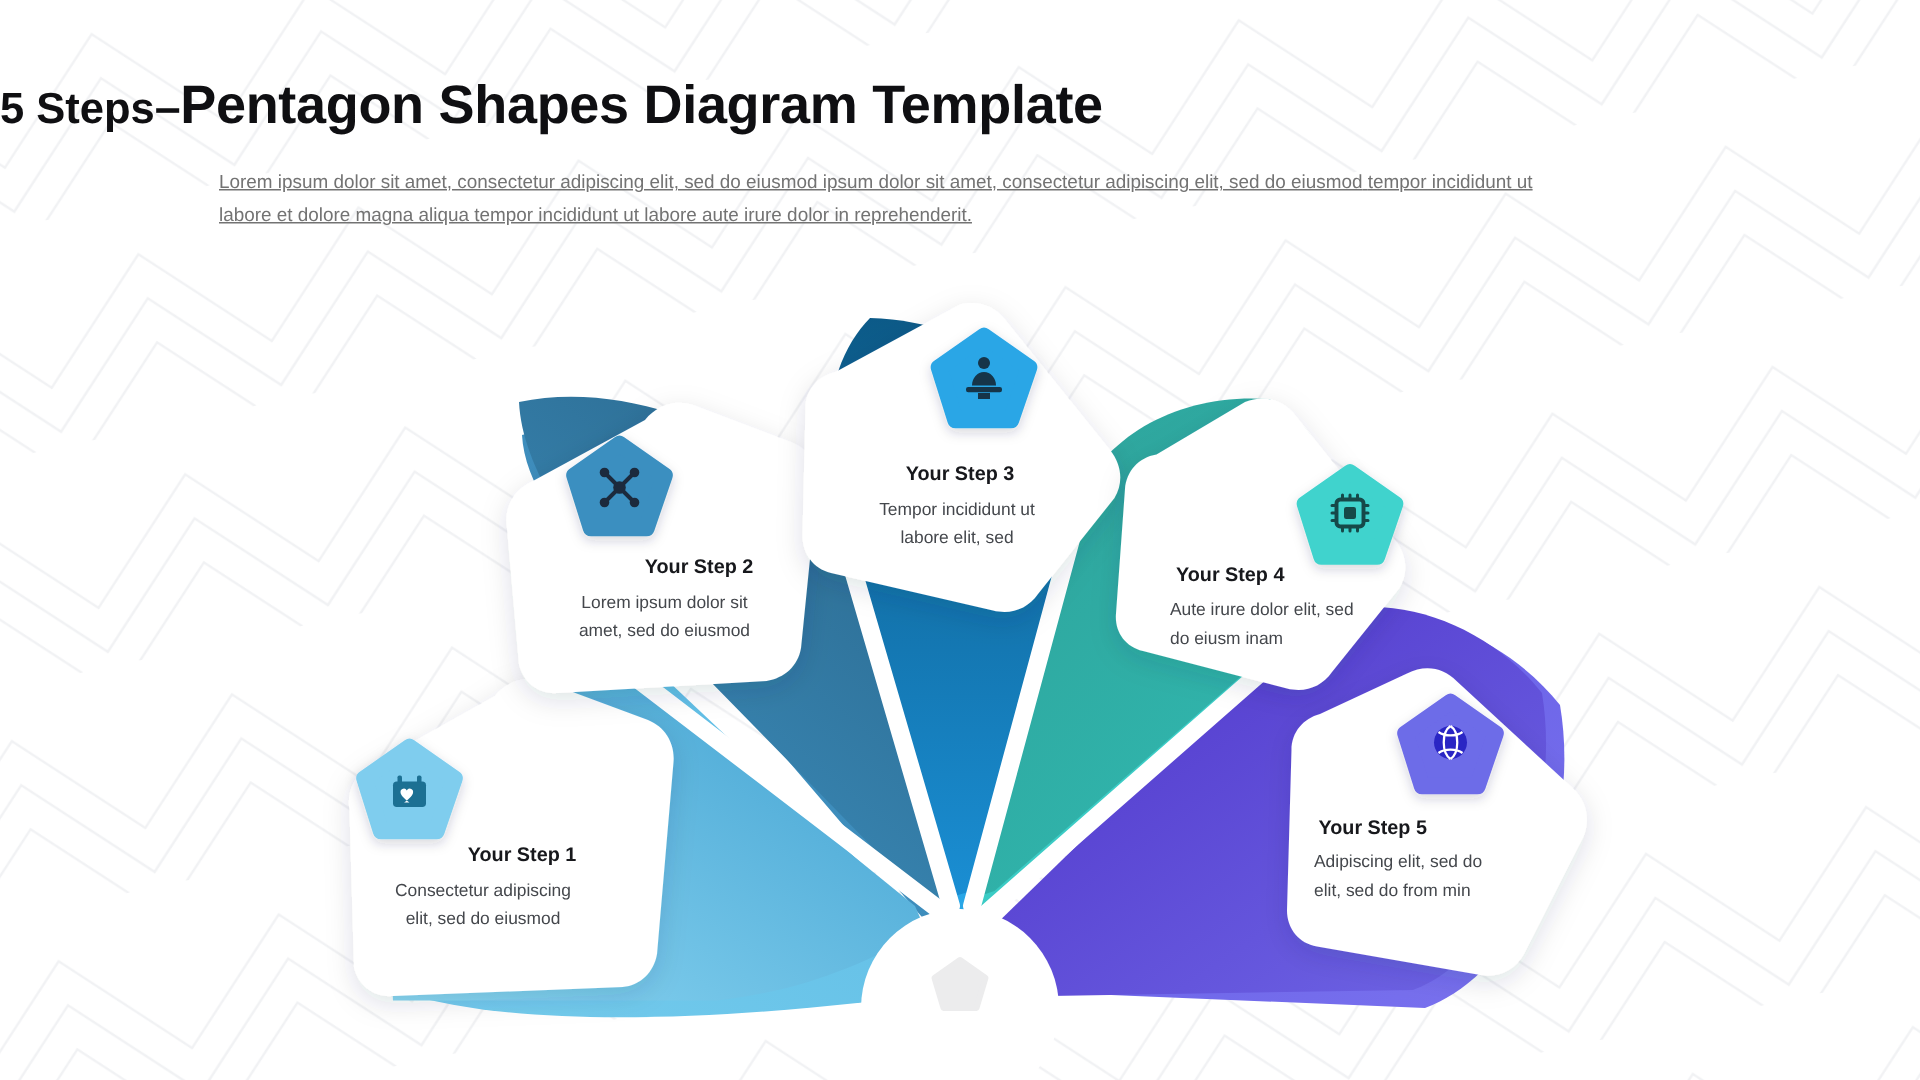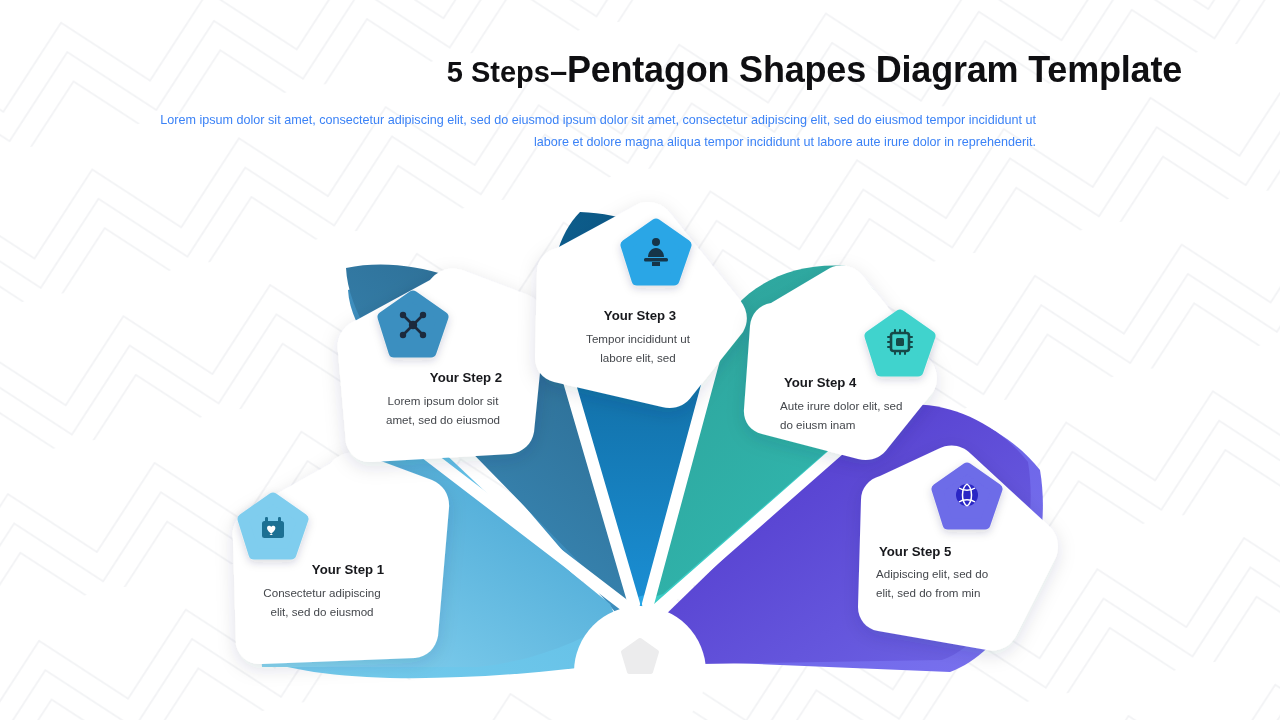--- a/index.html
+++ b/index.html
@@ -23,21 +23,21 @@
     z-index: 0;
     pointer-events: none;
   }
 
   
   #header {
     position: absolute;
     top: 0; left: 0;
     width: 1182px;
     z-index: 5;
-    text-align: right;
+    text-align: left;
   }
 
   #page-title {
     margin-top: 47px;
     font-size: 35px;
     line-height: 46px;
     color: #0f0f12;
     letter-spacing: -0.3px;
     white-space: nowrap;
   }
@@ -54,22 +54,23 @@
     font-weight: bold;
     font-size: 36px;
     letter-spacing: -0.2px;
   }
 
   #page-subtitle {
     margin: 14px auto 0;
     width: 890px;
     font-size: 12.6px;
     line-height: 22px;
-    color: #3b82f6;
+    color: #737373;
     font-weight: normal;
+    text-decoration: underline;
   }
 
   
   #diagram {
     position: absolute;
     top: 0; left: 0;
     width: 1280px;
     height: 720px;
     z-index: 2;
   }

